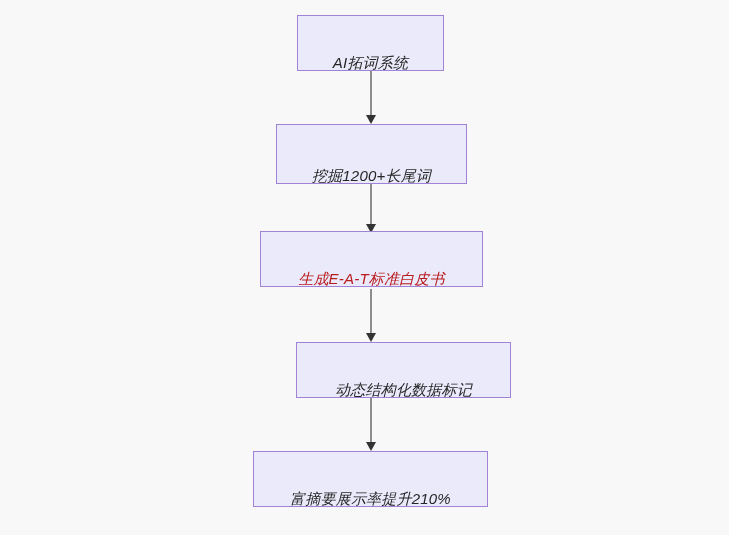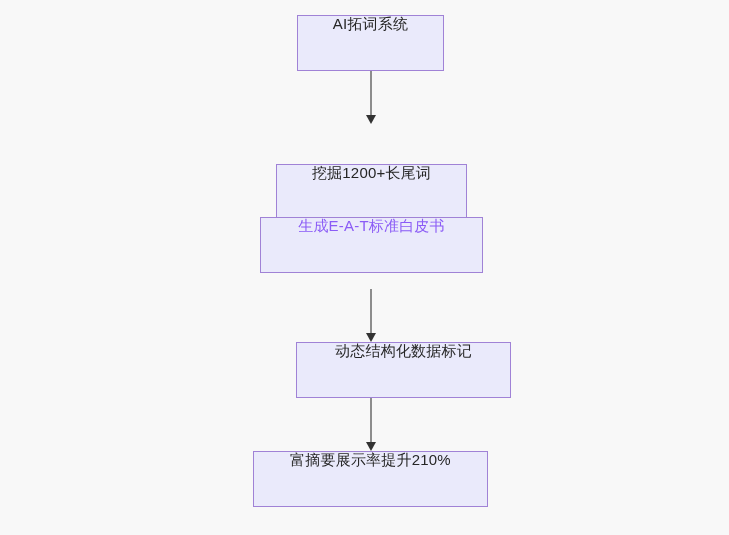--- a/index.html
+++ b/index.html
@@ -17,27 +17,28 @@
     position: relative;
     width: 729px;
     height: 535px;
   }
   .node {
     position: absolute;
     box-sizing: border-box;
     background: #eaeafb;
     border: 1.4px solid #a082d6;
     display: flex;
-    align-items: flex-start;
+    align-items: flex-end;
     justify-content: center;
     color: #262626;
     font-size: 15px;
     letter-spacing: 0.2px;
     white-space: nowrap;
     line-height: 1;
+    font-style: italic;
   }
   .node-label {
     display: block;
     transform: translateY(-0.5px);
   }
   .edge {
     position: absolute;
     pointer-events: none;
   }
   .edge-line {
@@ -76,25 +77,25 @@
   </div>
   <div class="edge" id="edge-4" style="left: 370px; top: 398px; width: 2px; height: 53px;">
     <div class="edge-line" style="height: 45px; background: rgb(141, 141, 141);"></div>
     <div class="edge-head" style="top: 44px; border-top-color: rgb(51, 51, 51);"></div>
   </div>
 
   <div class="node" id="node-1" style="left: 297px; top: 15px; width: 147px; height: 56px; background: rgb(234, 234, 251); border-color: rgb(160, 130, 214); color: rgb(38, 38, 38);">
     <span class="node-label">AI拓词系统</span>
   </div>
 
-  <div class="node" id="node-2" style="left: 276px; top: 124px; width: 191px; height: 60px; background: rgb(234, 234, 251); border-color: rgb(160, 130, 214); color: rgb(38, 38, 38); margin-top: 40px;">
+  <div class="node" id="node-2" style="left: 276px; top: 124px; width: 191px; height: 60px; background: rgb(234, 234, 251); border-color: rgb(160, 130, 214); color: rgb(38, 38, 38);">
     <span class="node-label">挖掘1200+长尾词</span>
   </div>
 
-  <div class="node" id="node-3" style="left: 260px; top: 217px; width: 223px; height: 56px; background: rgb(234, 234, 251); border-color: rgb(160, 130, 214); color: #8b5cf6;">
+  <div class="node" id="node-3" style="left: 260px; top: 231px; width: 223px; height: 56px; background: rgb(234, 234, 251); border-color: rgb(160, 130, 214); color: #b91c1c;">
     <span class="node-label">生成E-A-T标准白皮书</span>
   </div>
 
   <div class="node" id="node-4" style="left: 264px; top: 342px; width: 215px; height: 56px; background: rgb(234, 234, 251); border-color: rgb(160, 130, 214); color: rgb(38, 38, 38); margin-left: 32px;">
     <span class="node-label">动态结构化数据标记</span>
   </div>
 
   <div class="node" id="node-5" style="left: 253px; top: 451px; width: 235px; height: 56px; background: rgb(234, 234, 251); border-color: rgb(160, 130, 214); color: rgb(38, 38, 38);">
     <span class="node-label">富摘要展示率提升210%</span>
   </div>

